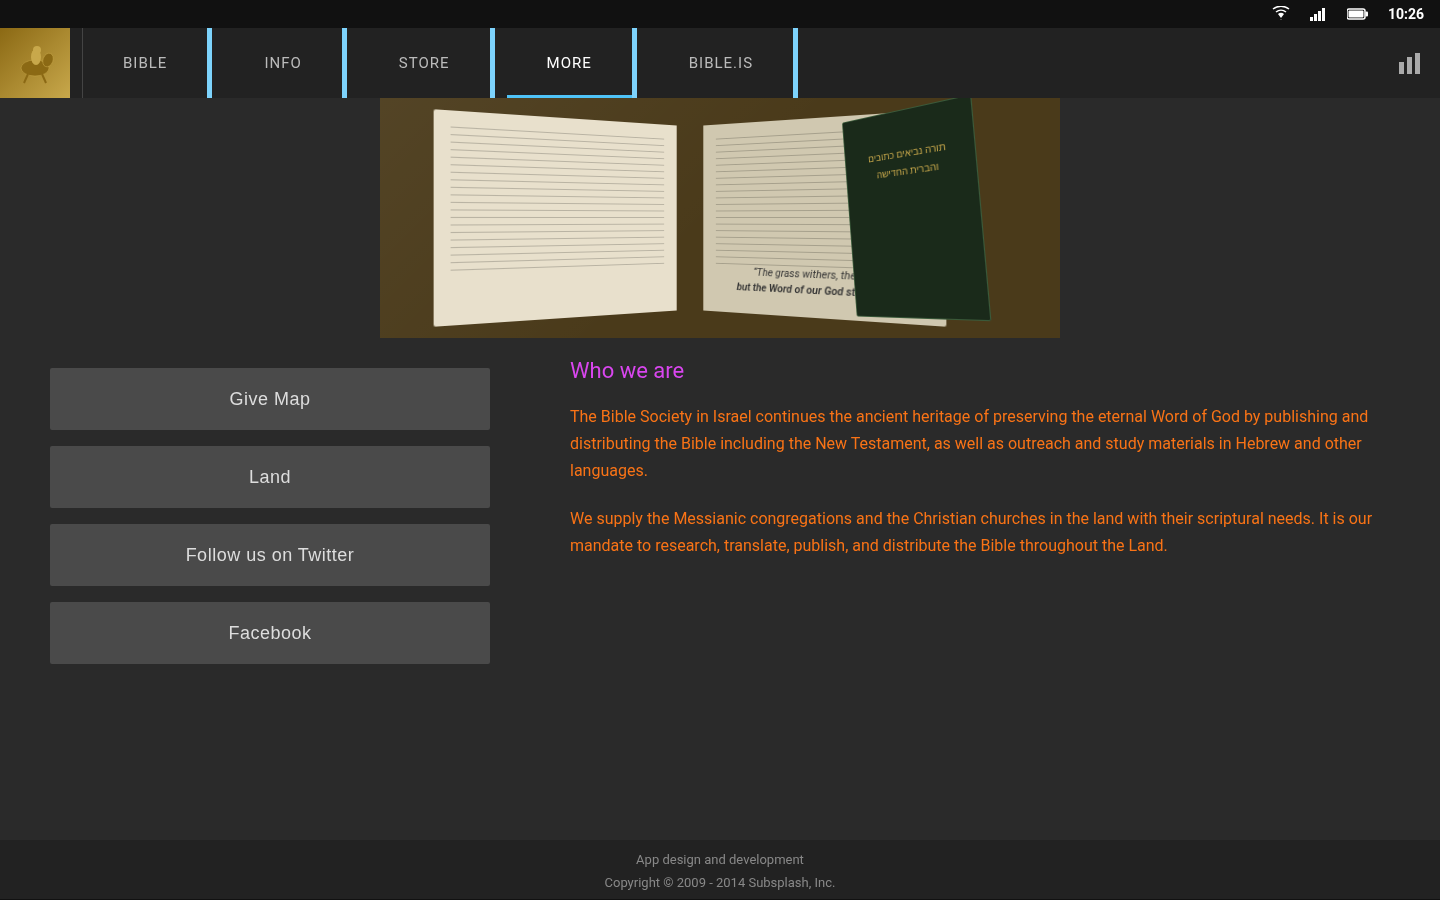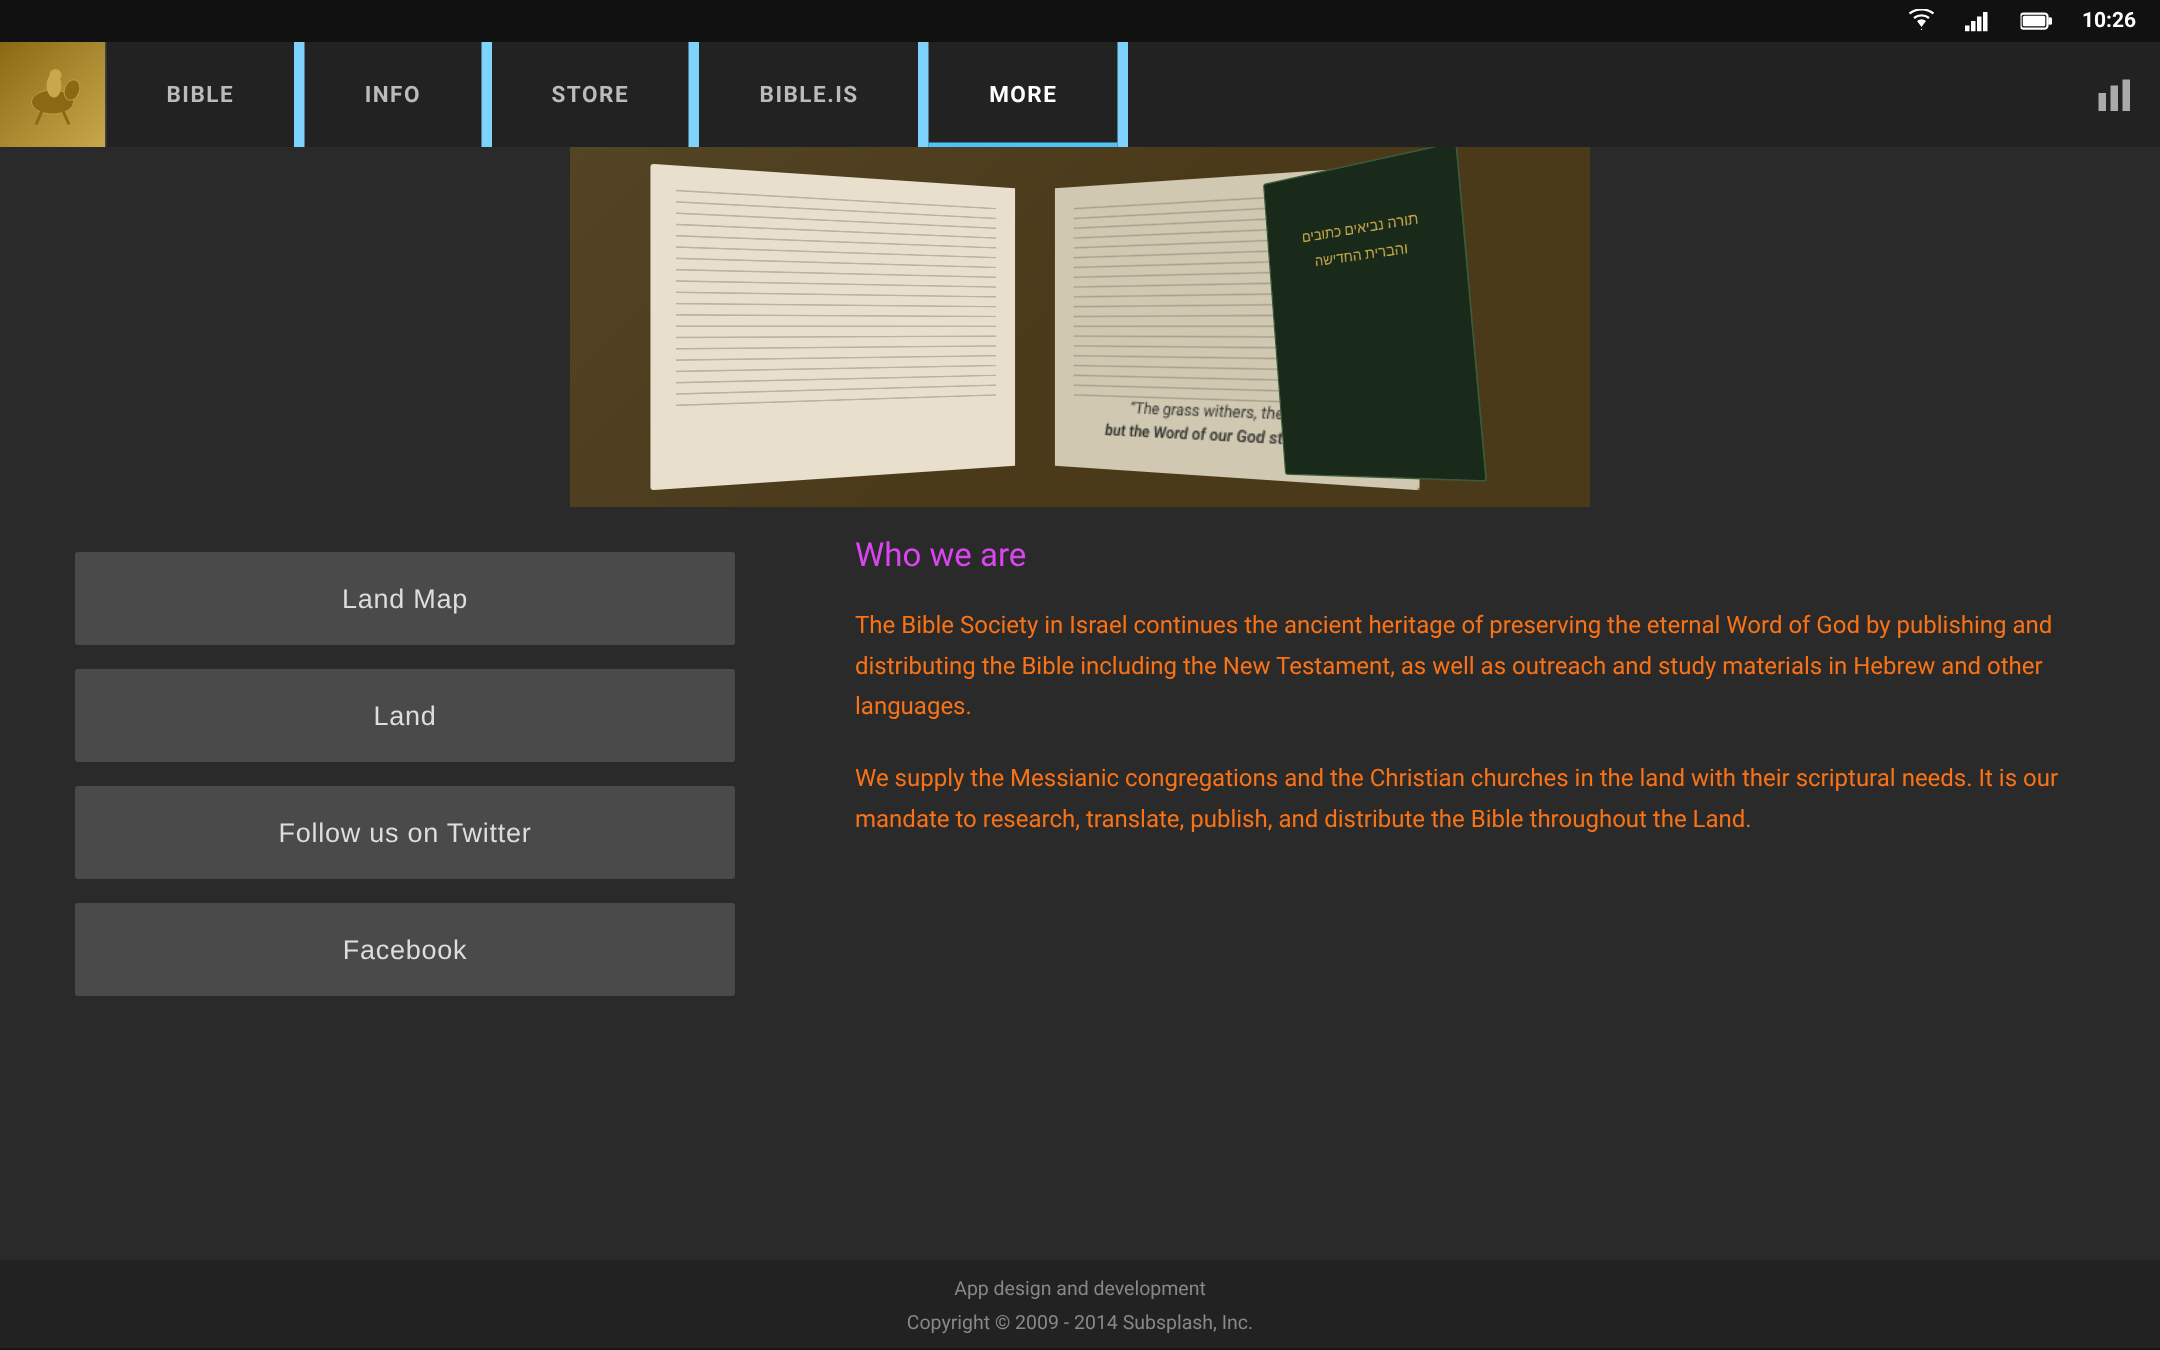--- a/index.html
+++ b/index.html
@@ -63,25 +63,26 @@
       flex: 1;
     }
     .nav-tab {
       height: 100%;
       padding: 0 40px;
       display: flex;
       align-items: center;
       justify-content: center;
       color: #bbb;
       font-size: 15px;
-      font-weight: 700;
+      font-weight: 400;
       letter-spacing: 1px;
-      border-right: 7px solid #7dd3fc;
+      border-right: 5px solid #7dd3fc;
       cursor: pointer;
       position: relative;
+      margin-left: 12px;
     }
     .nav-tab:first-child {
       border-left: 1px solid #444;
     }
     .nav-tab.active {
       color: #fff;
     }
     .nav-tab.active::after {
       content: '';
       position: absolute;
@@ -345,25 +346,25 @@
   <div class="nav-tabs">
     <div class="nav-tab">
       <span>BIBLE</span>
     </div>
     <div class="nav-tab">
       <span>INFO</span>
     </div>
     <div class="nav-tab">
       <span>STORE</span>
     </div>
+    <div class="nav-tab active">
+      <span>MORE</span>
+    </div>
     <div class="nav-tab">
       <span>BIBLE.IS</span>
-    </div>
-    <div class="nav-tab active">
-      <span>MORE</span>
     </div>
   </div>
   <div class="nav-spacer"></div>
   <div class="nav-icon-btn">
     <svg width="26" height="22" viewBox="0 0 26 22">
       <rect x="2" y="10" width="5" height="12" fill="#aaa"></rect>
       <rect x="10" y="5" width="5" height="17" fill="#aaa"></rect>
       <rect x="18" y="1" width="5" height="21" fill="#aaa"></rect>
     </svg>
   </div>
@@ -435,21 +436,21 @@
         <div class="book-cover-text" style="font-size:10px;color:#c8a84b;text-align:center;padding-top:15px;line-height:1.8;">
           תורה נביאים כתובים<br>והברית החדישה
         </div>
       </div>
     </div>
   </div>
 
   <div class="bottom-section">
 
     <div class="left-panel">
-      <button class="action-btn">Land Map</button>
+      <button class="action-btn">Give Map</button>
       <button class="action-btn">Land</button>
       <button class="action-btn">Follow us on Twitter</button>
       <button class="action-btn">Facebook</button>
     </div>
 
     <div class="right-panel">
       <div class="who-title">Who we are</div>
       <p class="who-text">The Bible Society in Israel continues the ancient heritage of preserving the eternal Word of God by publishing and distributing the Bible including the New Testament, as well as outreach and study materials in Hebrew and other languages.</p>
       <p class="who-text">We supply the Messianic congregations and the Christian churches in the land with their scriptural needs. It is our mandate to research, translate, publish, and distribute the Bible throughout the Land.</p>
     </div>

